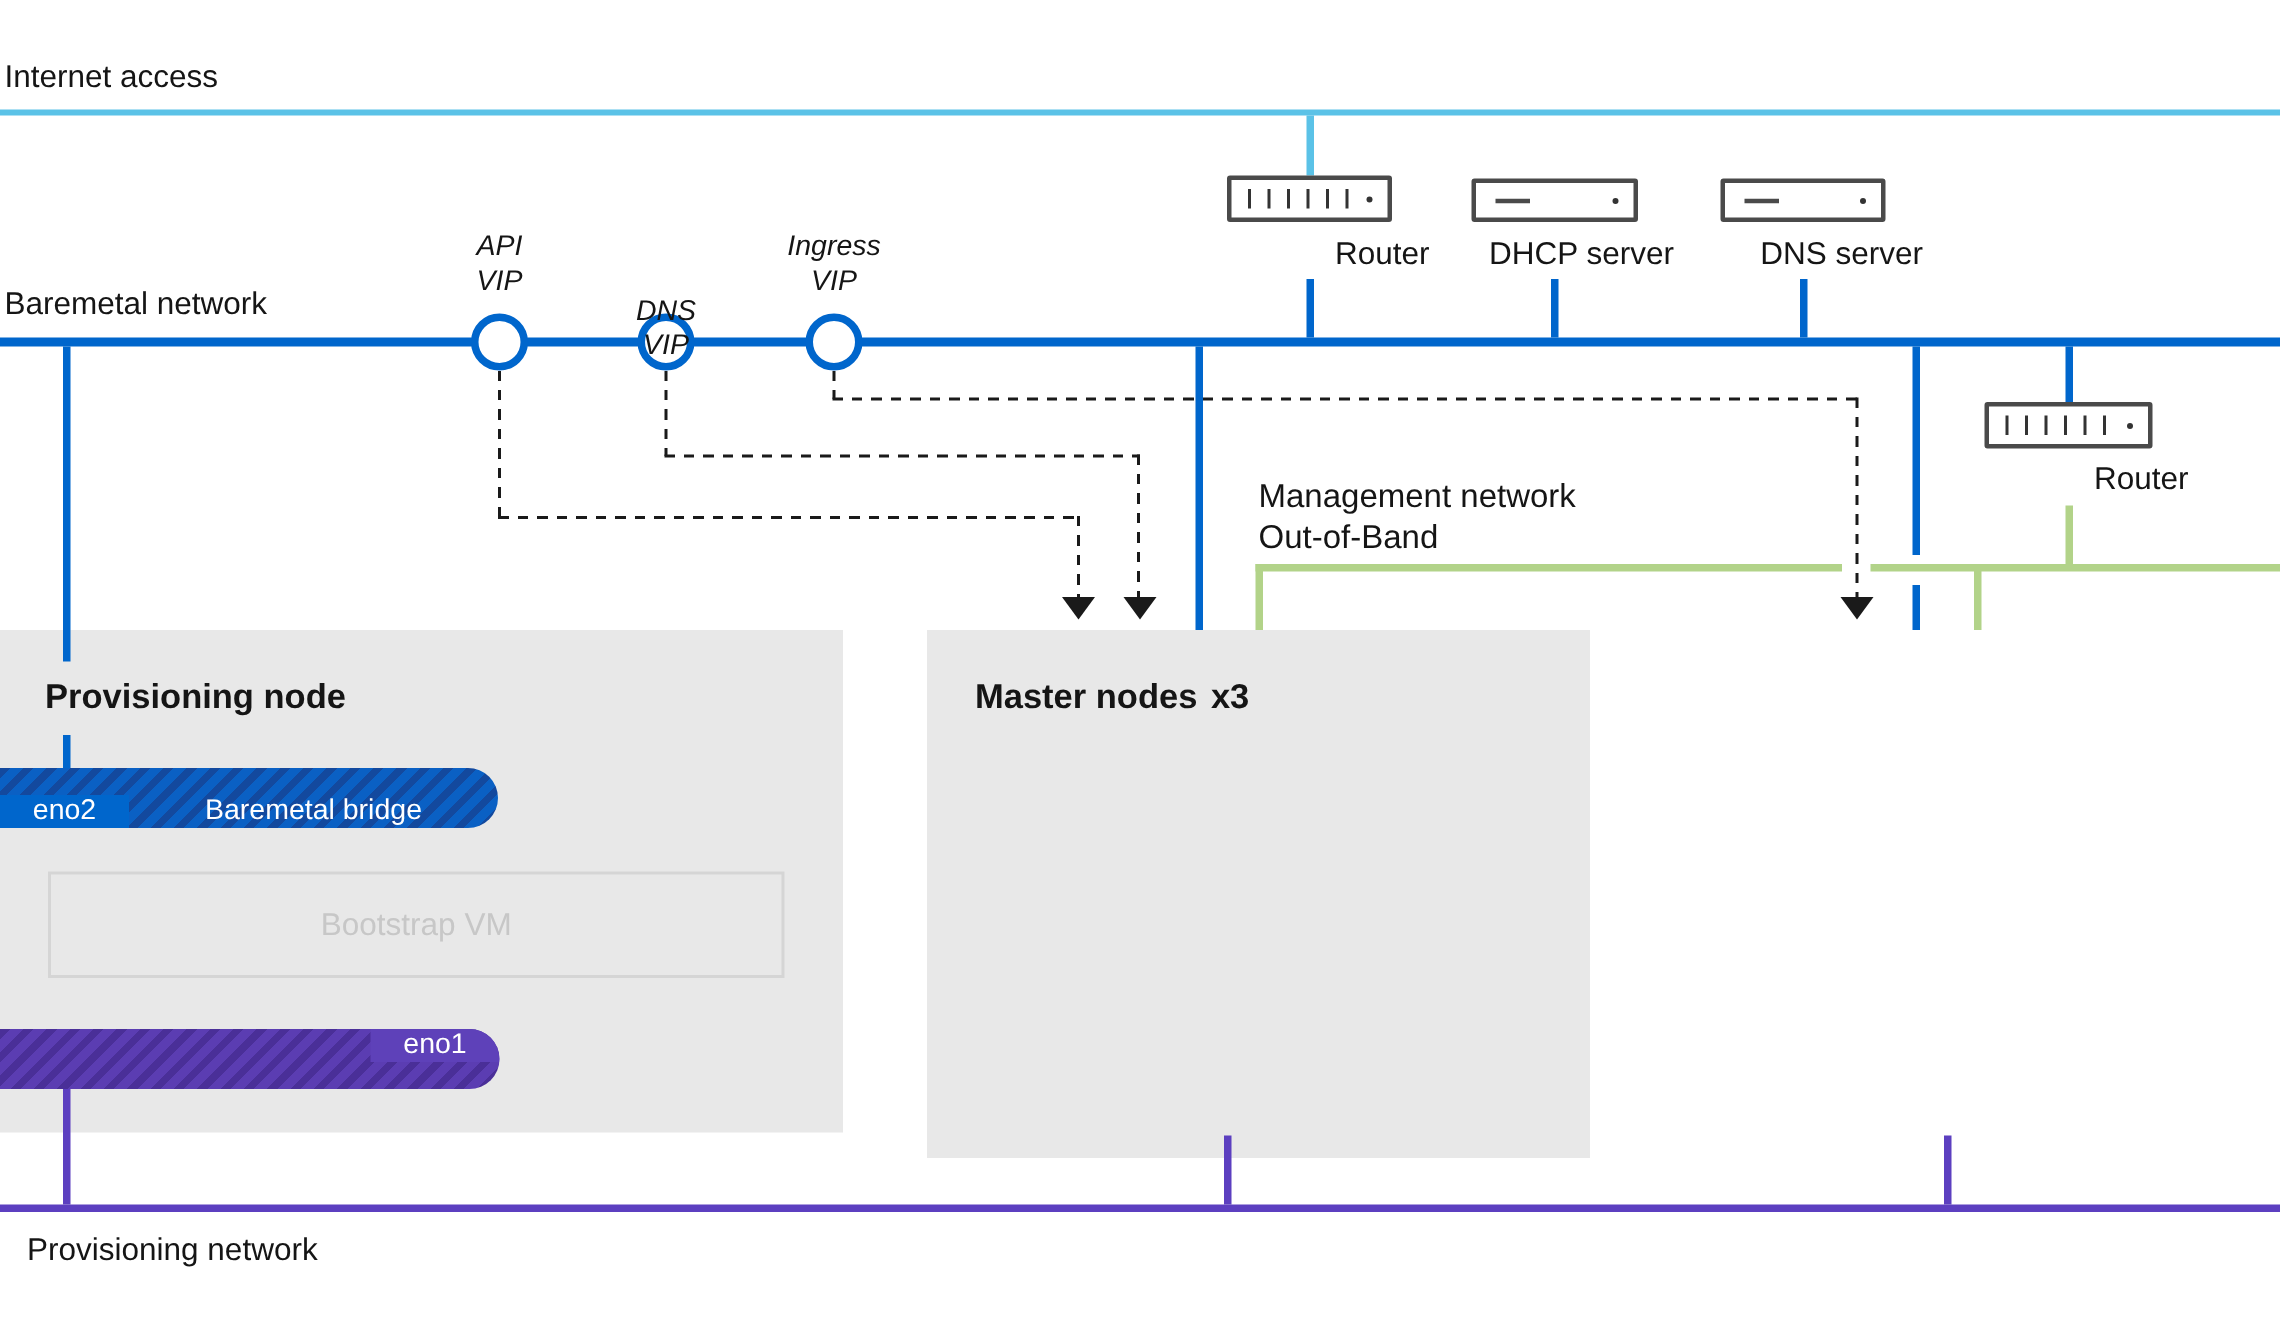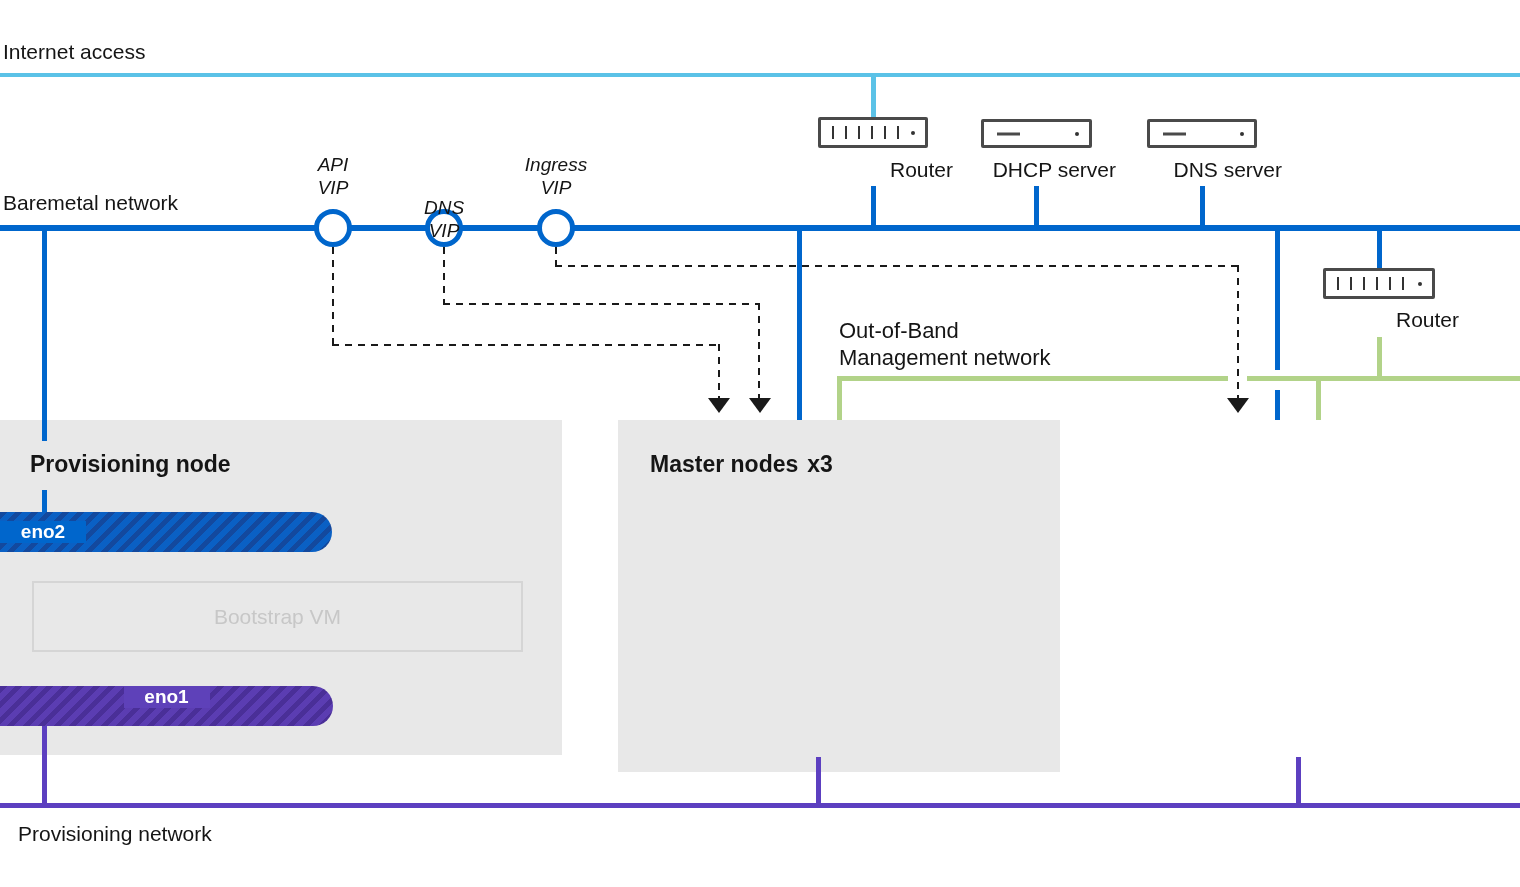--- a/index.html
+++ b/index.html
@@ -34,21 +34,21 @@
   .tick{width:2px;height:13px;background:#333;}
   .dot{position:absolute;right:10px;top:50%;transform:translateY(-50%);width:4px;height:4px;border-radius:50%;background:#333;}
   .dashmark{position:absolute;left:13px;top:50%;transform:translateY(-50%);width:23px;height:3px;background:var(--icon-border,#4A4A4A);}
 
   
   .node-box{position:absolute;background:var(--box-gray,#E8E8E8);}
   .node-title{position:absolute;left:32px;top:31px;font-size:23px;font-weight:bold;color:var(--ink,#151515);white-space:nowrap;}
   .node-title .count{margin-left:9px;}
 
   
-  .nic-badge{position:absolute;height:40px;border-radius:0 20px 20px 0;display:flex;align-items:center;overflow:hidden;color:#fff;font-size:19px;font-weight:700;}
+  .nic-badge{position:absolute;height:40px;border-radius:0 20px 20px 0;display:flex;align-items:flex-end;overflow:hidden;color:#fff;font-size:19px;font-weight:400;}
   .nic-badge .port{width:86px;display:flex;align-items:center;justify-content:center;flex:none;}
   .nic-badge .bridge{flex:1;display:flex;align-items:center;justify-content:center;}
   .badge-blue{background:repeating-linear-gradient(135deg,var(--blue-hatch-dark,#13499E) 0 5px,var(--blue-hatch-base,#0A60C4) 5px 11px);}
   .badge-blue .port{background:var(--blue,#0066CC);}
   .badge-purple{background:repeating-linear-gradient(135deg,var(--purple-hatch-dark,#4A2F98) 0 5px,var(--purple-hatch-base,#5B3DB2) 5px 11px);flex-direction:column;}
   .badge-purple .port{background:var(--purple-solid,#5E41B9);}
 
   .bootstrap{position:absolute;left:32px;top:581px;width:491px;height:71px;box-sizing:border-box;border:2px solid var(--bootstrap-border,#D5D5D5);display:flex;align-items:center;justify-content:center;font-size:21px;color:var(--bootstrap-text,#C7C7C7);}
 </style>
 </head>
@@ -157,25 +157,26 @@
   </div>
 
   <div class="devlabel" style="left:793px;top:158px;">Router</div>
   <div class="devlabel" style="left:956px;top:158px;">DHCP server</div>
   <div class="devlabel" style="left:1122px;top:158px;">DNS server</div>
   <div class="devlabel" style="left:1299px;top:308px;">Router</div>
 
   <div class="netlabel" style="left:3px;top:39px;">Internet access</div>
   <div class="netlabel" style="left:3px;top:190px;">Baremetal network</div>
   <div class="netlabel oob" style="left:839px;top:317px;">
+    <div>Management network</div>
     <div>Out-of-Band</div>
-    <div>Management network</div>
   </div>
   <div class="netlabel" style="left:18px;top:821px;">Provisioning network</div>
 
   <div class="nic-badge badge-blue" style="left:0;top:512px;width:332px;">
     <span class="port">eno2</span>
+    <span class="bridge">Baremetal bridge</span>
   </div>
   <div class="nic-badge badge-purple" style="left:0;top:686px;width:333px;">
     <span class="port">eno1</span>
   </div>
 
 </div>
 
 </body></html>

